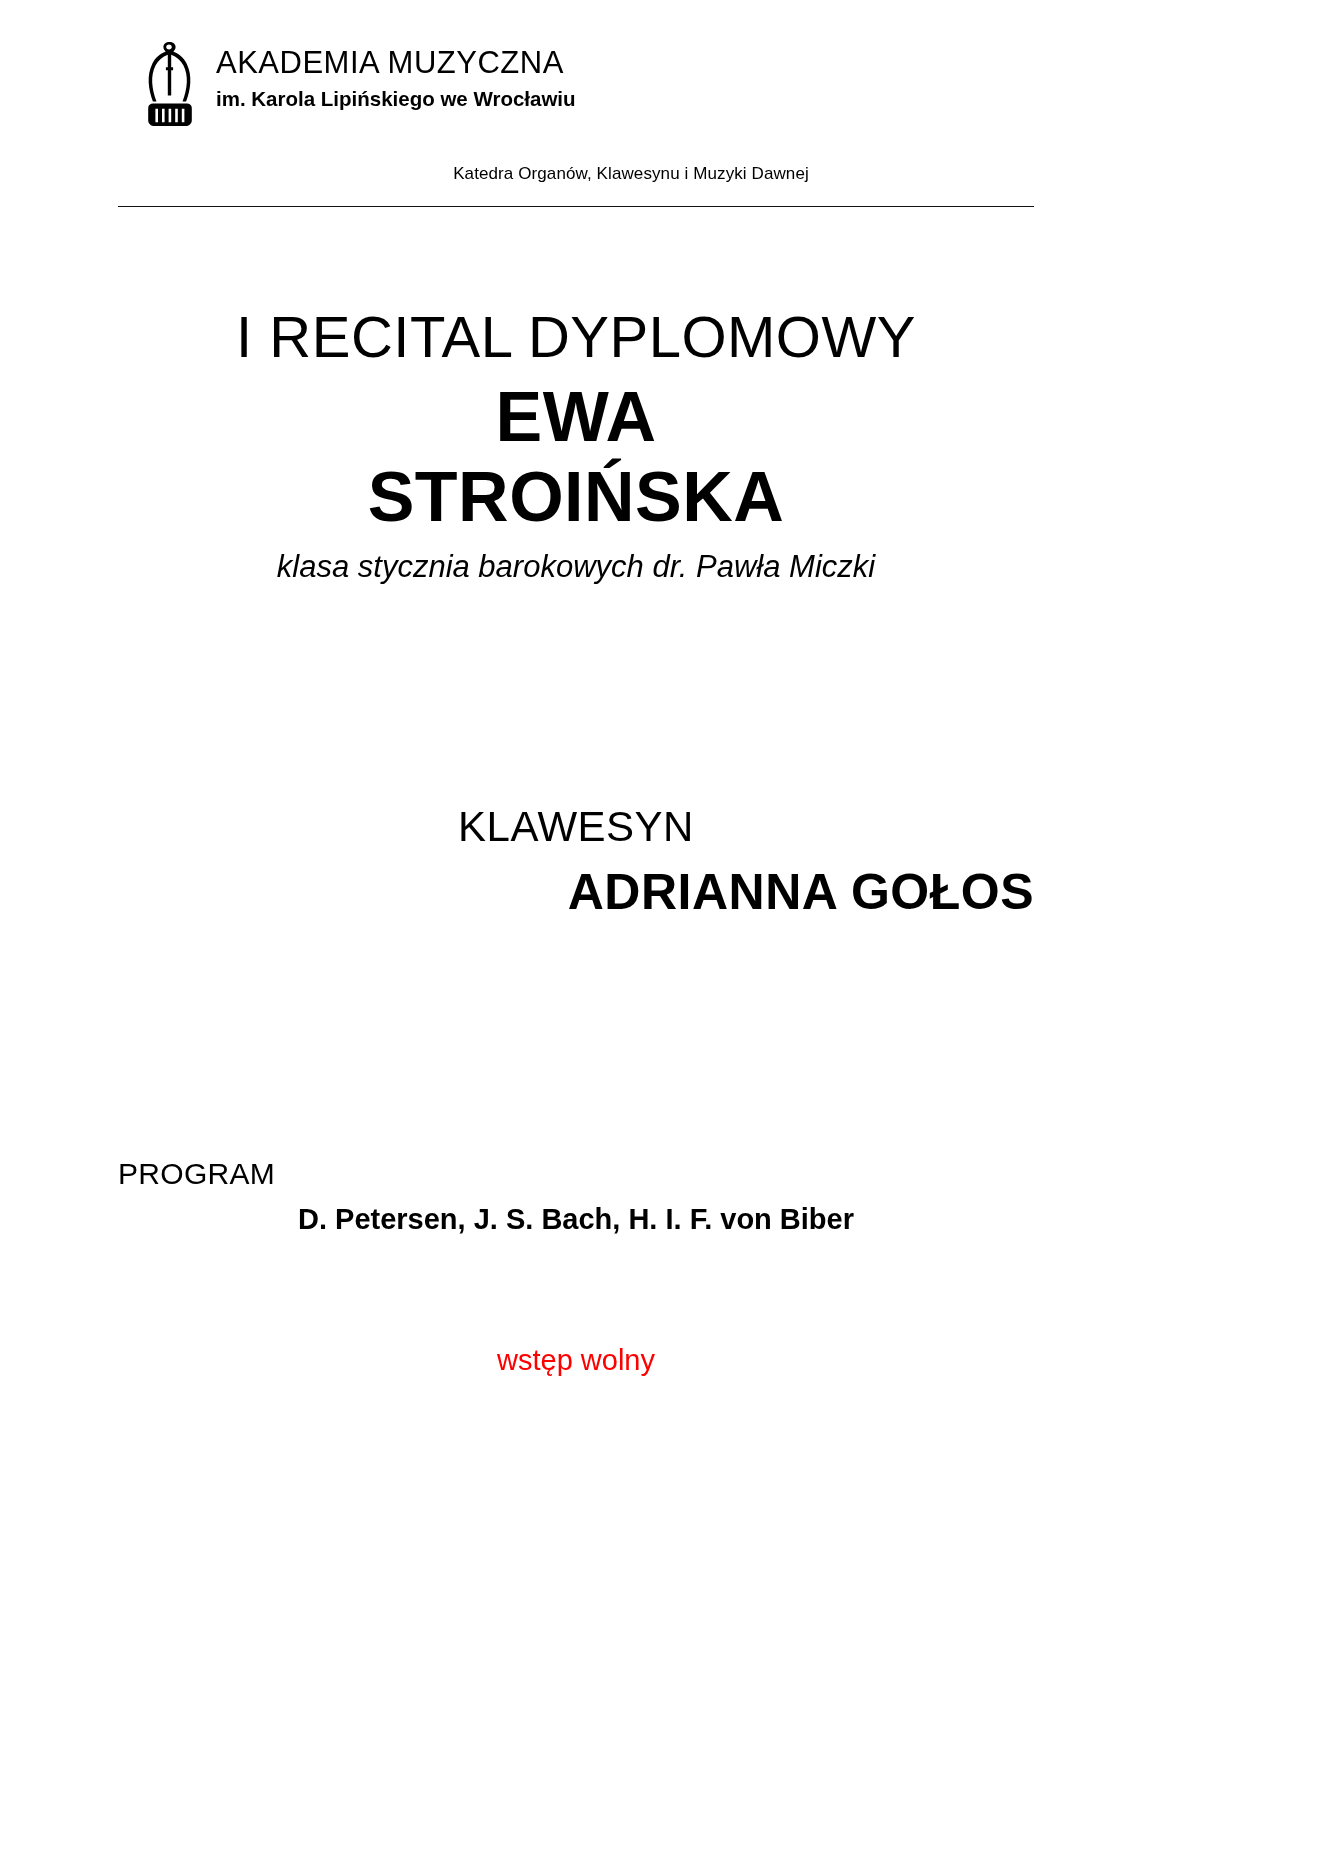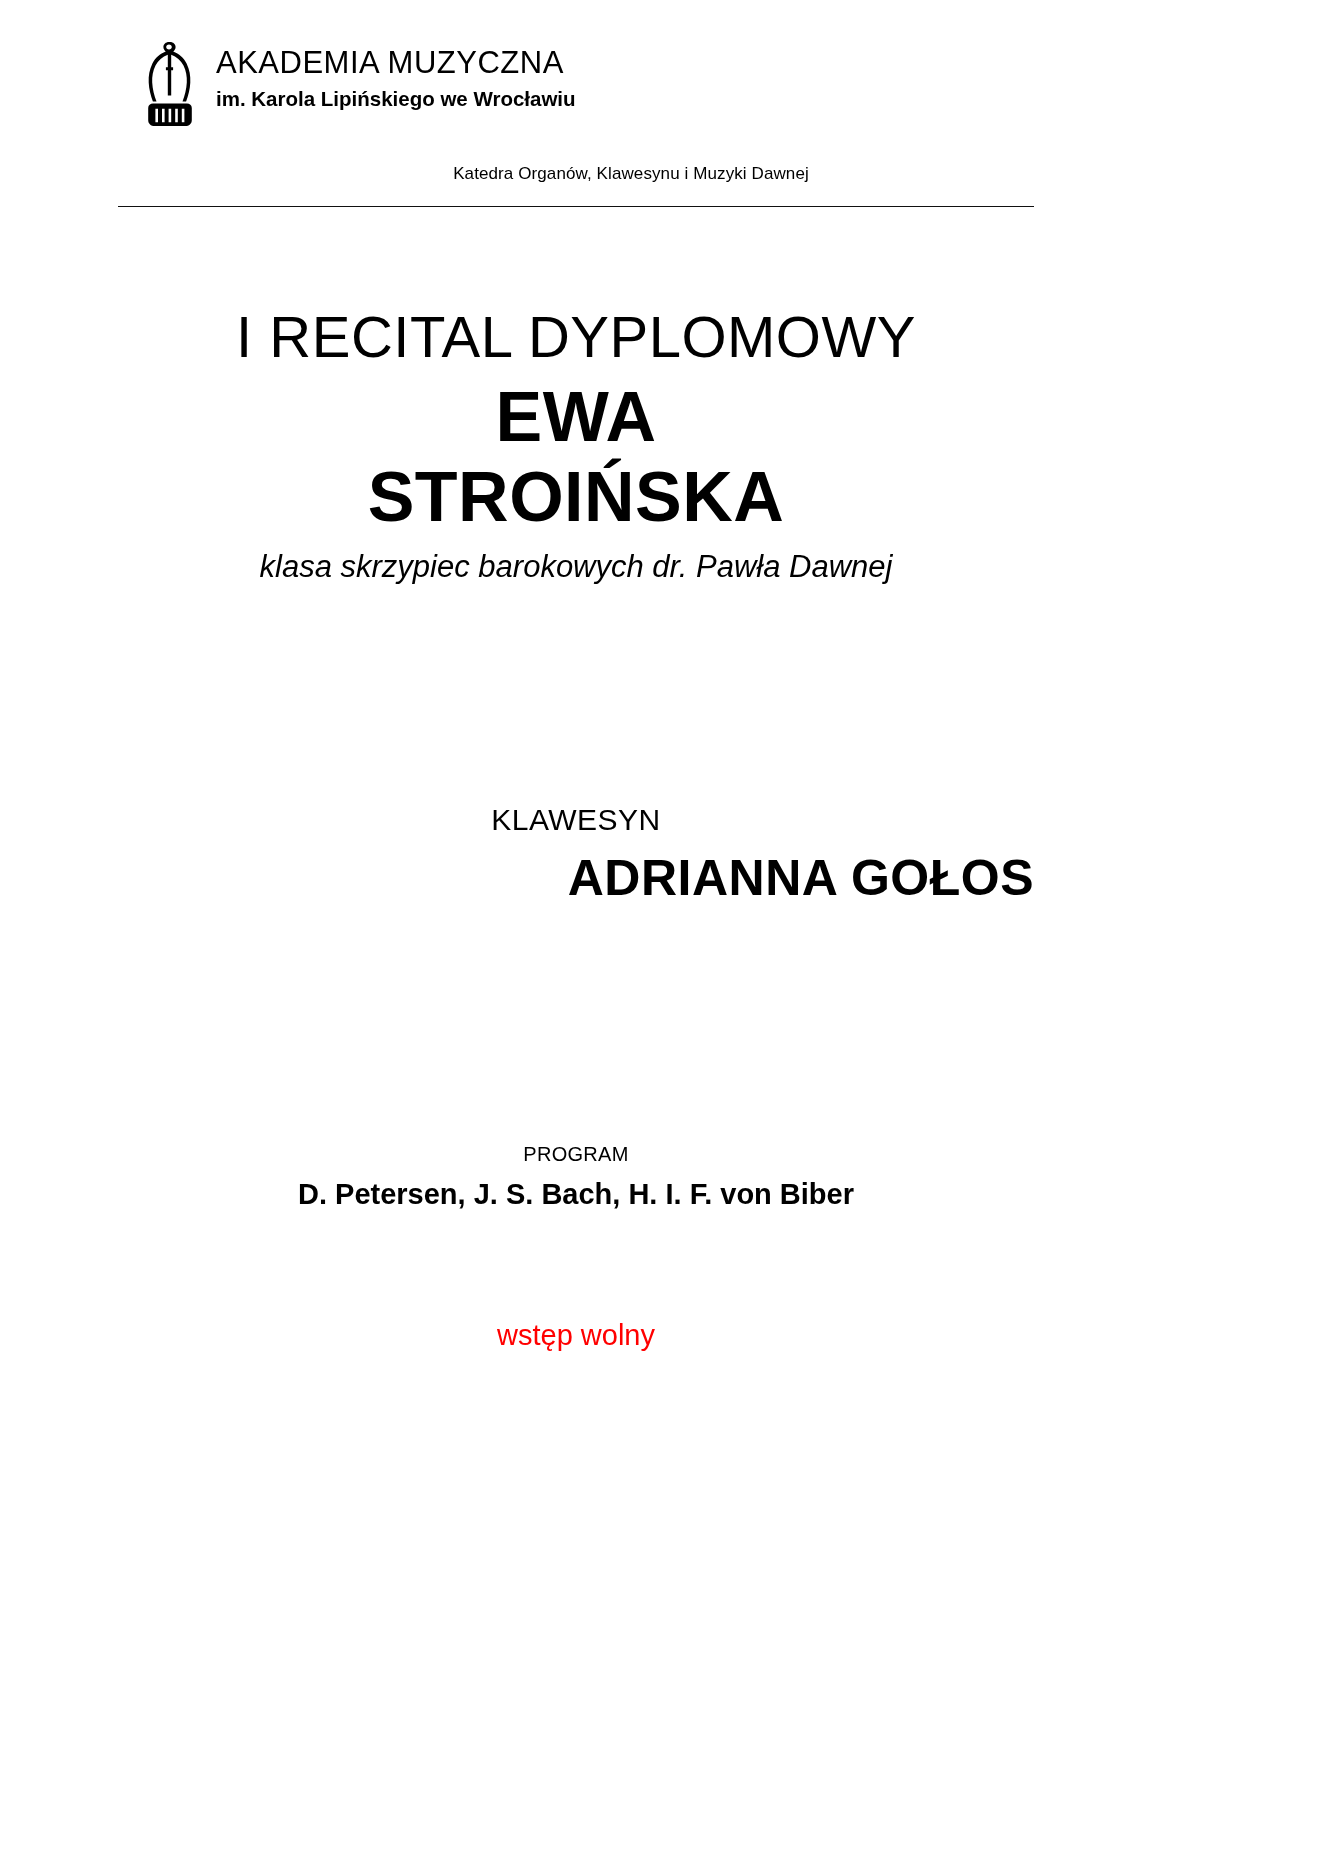--- a/index.html
+++ b/index.html
@@ -104,35 +104,35 @@
   .performer .ln2 { display: block; margin-top: 2px; }
   .class-line {
     text-align: center;
     font-style: italic;
     font-size: 31px;
     margin-top: 12px;
   }
 
   .harpsichord-label {
     text-align: center;
-    font-size: 30px;
+    font-size: 42px;
     margin-top: 218px;
     letter-spacing: 0.5px;
   }
   .harpsichord-name {
     text-align: right;
     font-weight: bold;
     font-size: 50px;
     margin-top: 12px;
     letter-spacing: 0.5px;
   }
 
   .program-label {
-    text-align: center;
-    font-size: 20px;
+    text-align: left;
+    font-size: 30px;
     margin-top: 236px;
     letter-spacing: 0.3px;
   }
   .program-composers {
     text-align: center;
     font-weight: bold;
     font-size: 29px;
     margin-top: 12px;
   }
 
@@ -168,21 +168,21 @@
   <hr class="rule">
 
 
   <div class="recital-title">I RECITAL DYPLOMOWY</div>
 
   <div class="performer">
     <span class="ln1">EWA</span>
     <span class="ln2">STROIŃSKA</span>
   </div>
 
-  <div class="class-line">klasa skrzypiec barokowych dr. Pawła Dawnej</div>
+  <div class="class-line">klasa stycznia barokowych dr. Pawła Miczki</div>
 
   <div class="harpsichord-label">KLAWESYN</div>
   <div class="harpsichord-name">ADRIANNA GOŁOS</div>
 
   <div class="program-label">PROGRAM</div>
   <div class="program-composers">D. Petersen, J. S. Bach, H. I. F. von Biber</div>
 
   <div class="free-entry" style="color: rgb(255, 0, 0);">wstęp wolny</div>
 
 </div>

